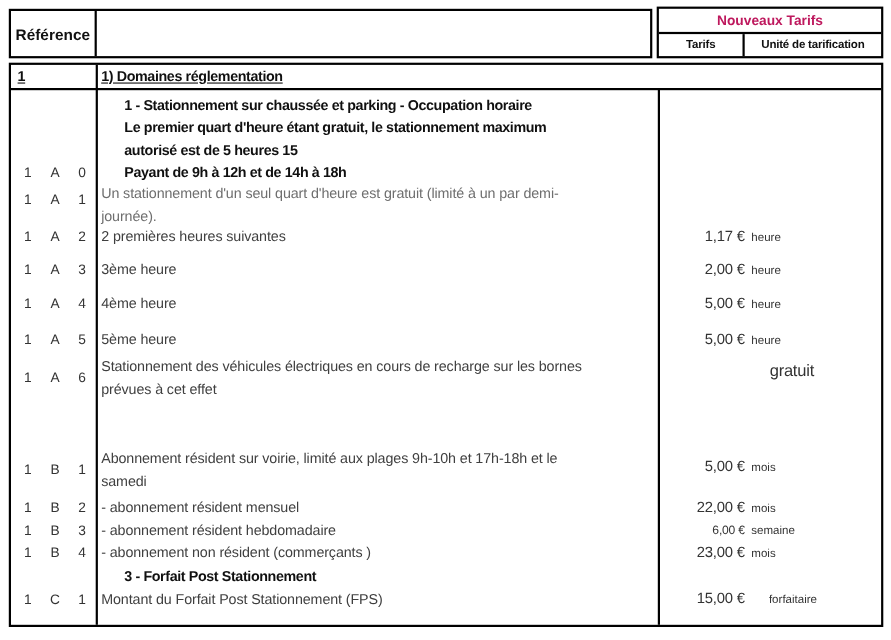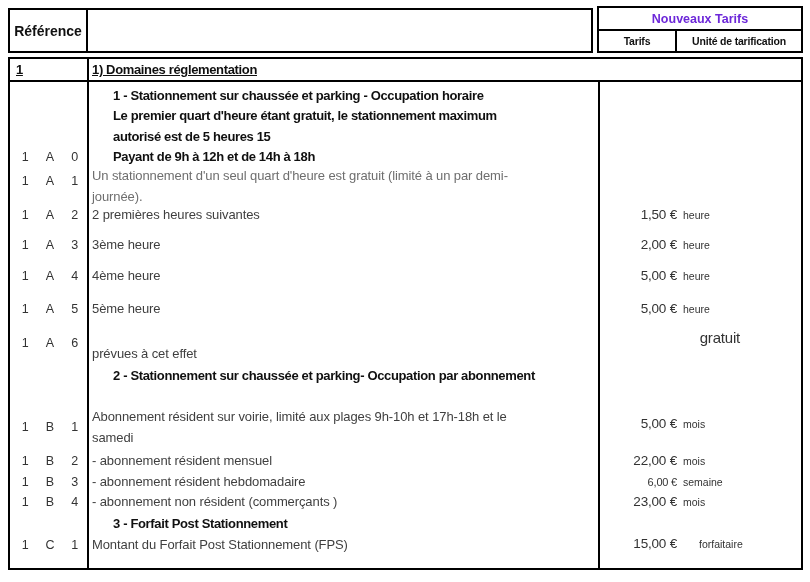--- a/index.html
+++ b/index.html
@@ -10,21 +10,21 @@
   .box{position:absolute; border:2px solid #000; box-sizing:border-box; background:#fff;}
   
   #hdr-left{left:8px; top:8px; width:585px; height:45px; display:flex;}
   #hdr-left .cell{display:flex; align-items:center; justify-content:center;
     font-weight:bold; font-size:14px; color:#111;}
   #hdr-ref{width:76px; border-right:2px solid #000;}
   #hdr-des{flex:1;}
   
   #hdr-right{left:597px; top:6px; width:206px; height:47px; display:flex; flex-direction:column;}
   #hdr-nt{height:21px; border-bottom:2px solid #000; display:flex; align-items:center;
-    justify-content:center; font-weight:bold; font-size:12.5px; color:#6d28d9;}
+    justify-content:center; font-weight:bold; font-size:12.5px; color:#be185d;}
   #hdr-sub{flex:1; display:flex;}
   #hdr-sub .cell{display:flex; align-items:center; justify-content:center;
     font-weight:bold; font-size:10.5px; color:#111; letter-spacing:-0.2px;}
   #hdr-tarifs{width:76px; border-right:2px solid #000;}
   #hdr-unite{flex:1;}
   
   #body-box{left:8px; top:57px; width:795px; height:513px;}
   .vline{position:absolute; top:0; bottom:0; width:2px; background:#000;}
   #vline-ref{left:77px;}
   #vline-tarif{left:588px; top:22px;}
@@ -91,21 +91,21 @@
     <div class="line muted reg" style="top:107px;">Un stationnement d'un seul quart d'heure est gratuit (limité à un par demi-</div>
     <div class="line muted reg" style="top:128px;">journée).</div>
 
     <div class="ref" style="top:146px;">
       <span>1</span>
       <span>A</span>
       <span>2</span>
     </div>
     <div class="line reg" style="top:146px;">2 premières heures suivantes</div>
     <div class="tarif" style="top:146px;">
-      <span class="val">1,50 €</span>
+      <span class="val">1,17 €</span>
       <span class="unit">heure</span>
     </div>
 
     <div class="ref" style="top:176px;">
       <span>1</span>
       <span>A</span>
       <span>3</span>
     </div>
     <div class="line reg" style="top:176px;">3ème heure</div>
     <div class="tarif" style="top:176px;">
@@ -133,26 +133,26 @@
     <div class="tarif" style="top:240px;">
       <span class="val">5,00 €</span>
       <span class="unit">heure</span>
     </div>
 
     <div class="ref" style="top:274px;">
       <span>1</span>
       <span>A</span>
       <span>6</span>
     </div>
+    <div class="line reg" style="top:264px;">Stationnement des véhicules électriques en cours de recharge sur les bornes</div>
     <div class="line reg" style="top:285px;">prévues à cet effet</div>
     <div class="tarif gratuit" style="top:269px;justify-content:center;">
       <span class="val">gratuit</span>
     </div>
 
-    <div class="line b ind" style="top:307px;">2 - Stationnement sur chaussée et parking- Occupation par abonnement</div>
 
     <div class="ref" style="top:358px;">
       <span>1</span>
       <span>B</span>
       <span>1</span>
     </div>
     <div class="line reg" style="top:348px;">Abonnement résident sur voirie, limité aux plages 9h-10h et 17h-18h et le</div>
     <div class="line reg" style="top:369px;">samedi</div>
     <div class="tarif" style="top:355px;">
       <span class="val">5,00 €</span>

